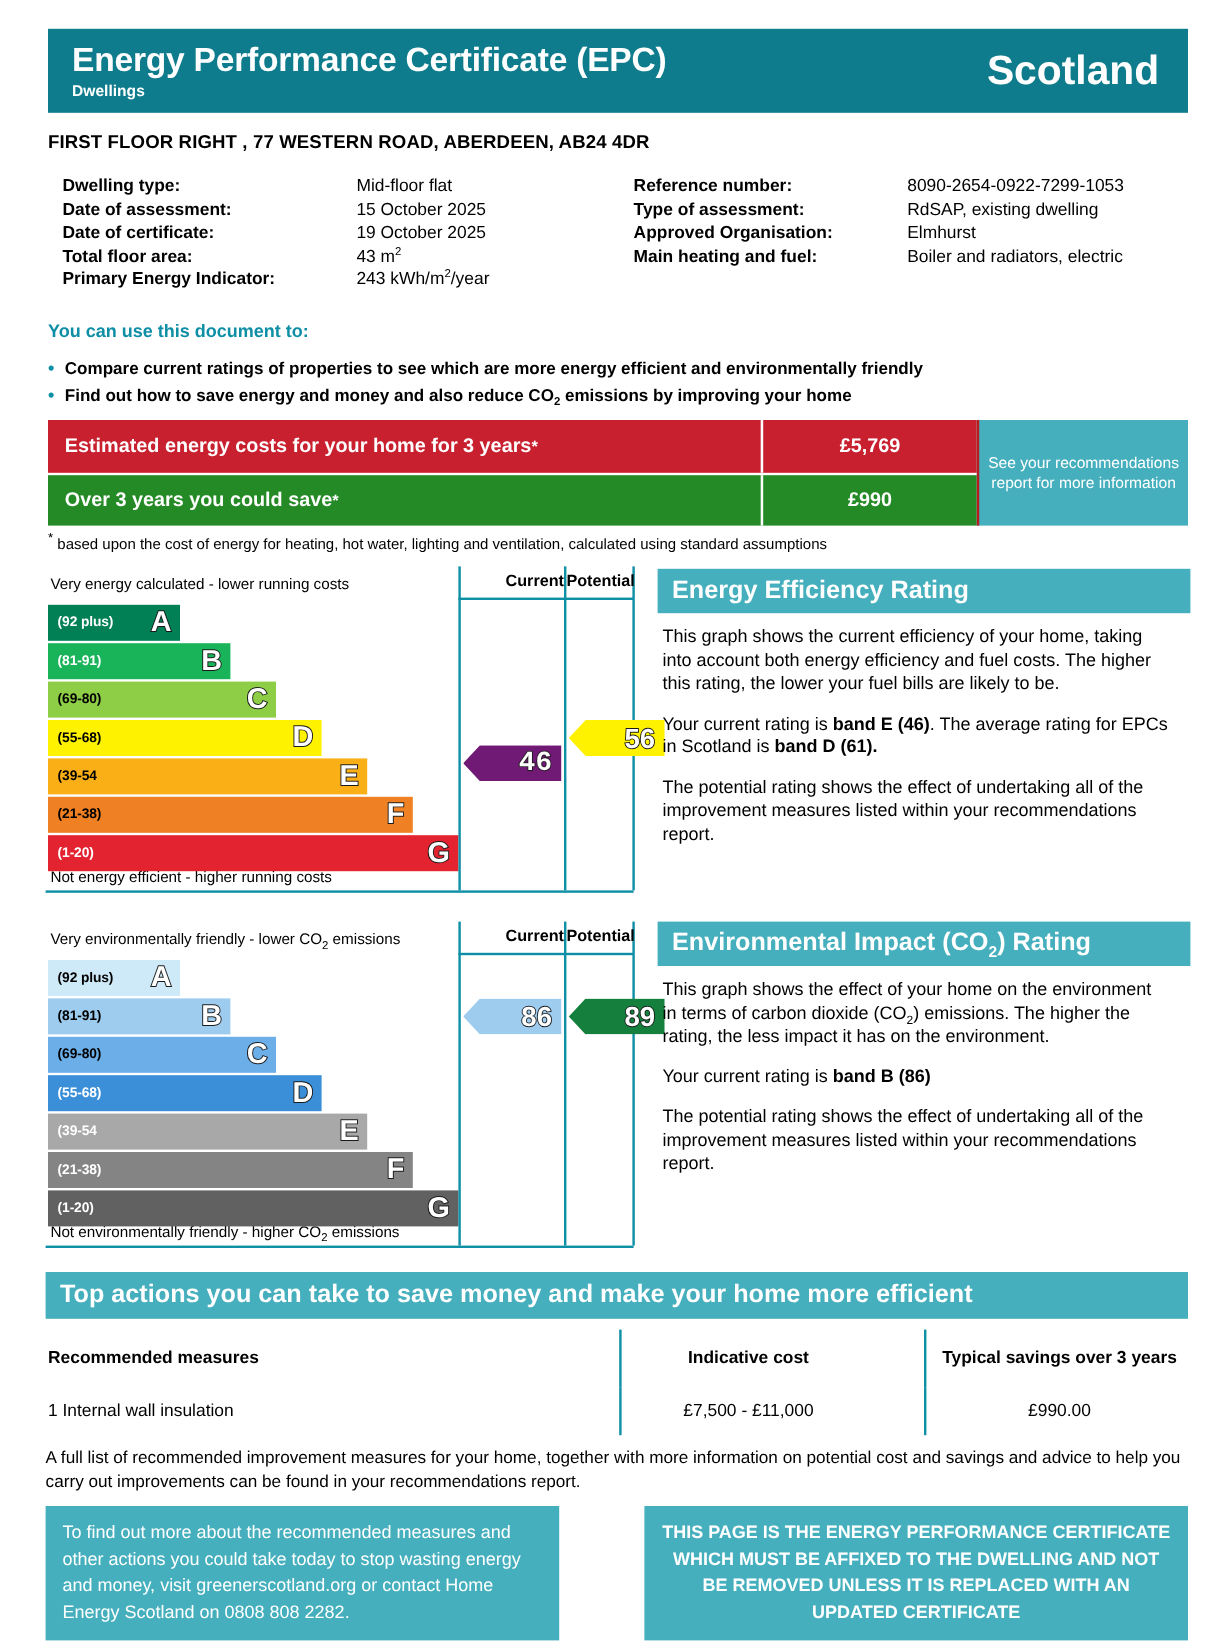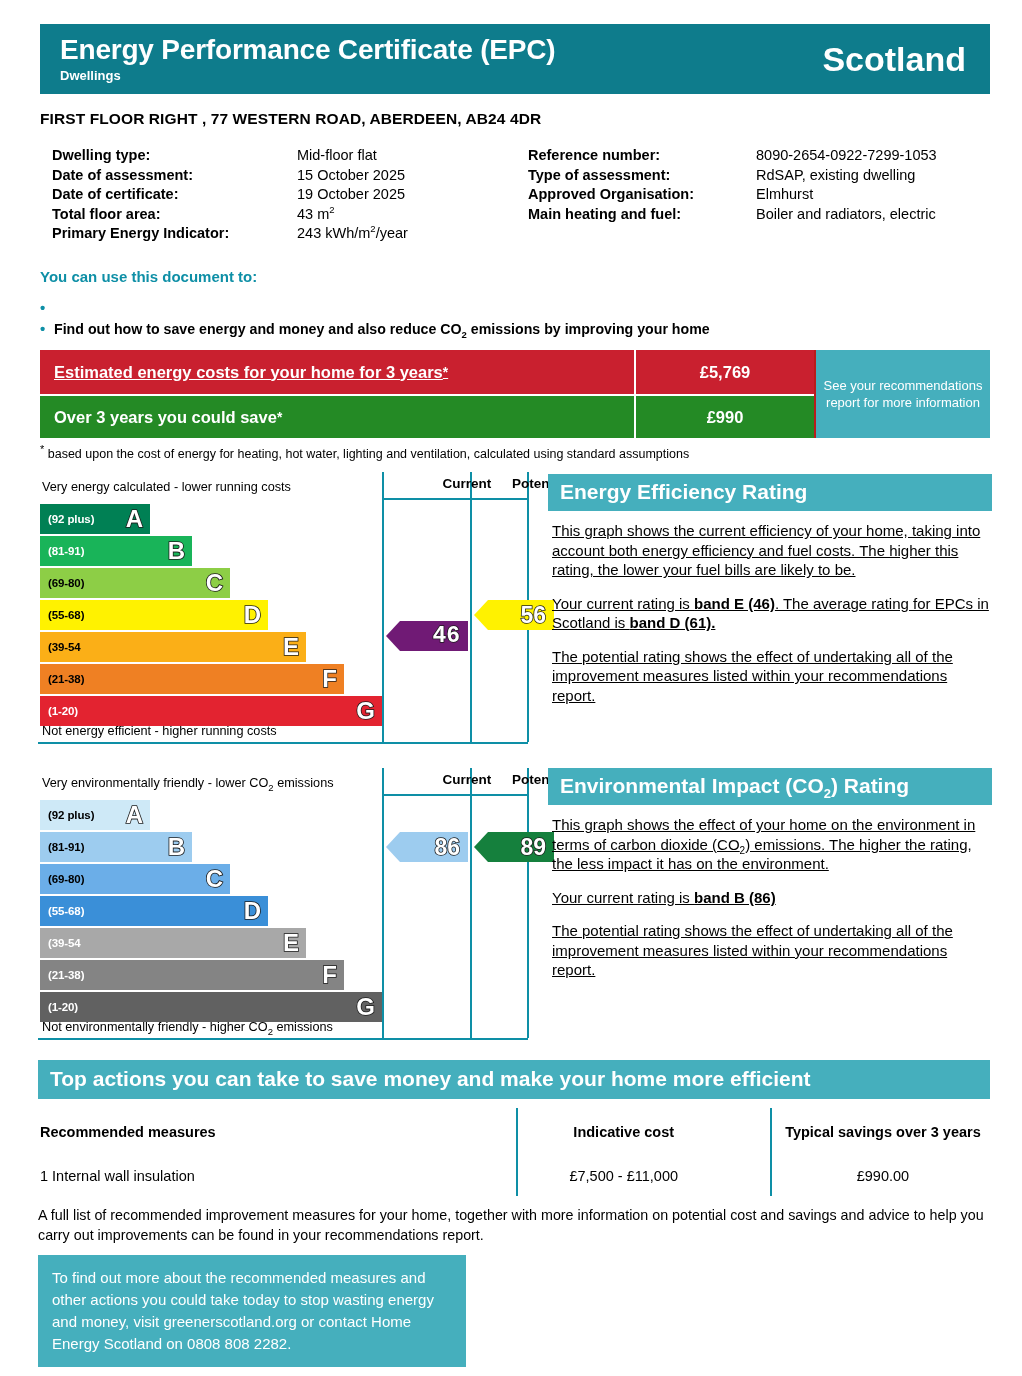--- a/index.html
+++ b/index.html
@@ -49,21 +49,21 @@
   .use-item  { display:flex; line-height:20px; margin-bottom:2px; }
   .use-bullet{ color:#0E8FA6; width:14px; font-size:15px; line-height:19px; }
   sub.sm { font-size:9.5px; vertical-align:sub; line-height:0; }
 
   
   .costs { position:absolute; left:40px; top:350px; width:950px; height:88px; display:flex; }
   .cost-main { width:774px; }
   .cost-row { display:flex; height:44px; }
   .cost-label { flex:1; display:flex; align-items:center; padding-left:14px; color:#fff; font-size:16.5px; font-weight:bold; }
   .cost-value { width:180px; display:flex; align-items:center; justify-content:center; color:#fff; font-size:16.5px; font-weight:bold; }
-  .row-red  .cost-label { background:#C9202F;text-decoration:underline; }
+  .row-red  .cost-label { background:#C9202F; }
   .row-red  .cost-value { background:#C9202F; border-left:2px solid #fff; }
   .row-grn  .cost-label { background:#248A25; }
   .row-grn  .cost-value { background:#248A25; border-left:2px solid #fff; }
   .row-grn { border-top:2px solid #fff; }
   .cost-see {
     width:176px; background:#45AFBD; color:#fff; font-size:13px;
     display:flex; align-items:center; justify-content:center; text-align:center;
     line-height:17px; padding:0 6px; border-left:2px solid #b91c1c;
   }
   .footnote { position:absolute; left:40px; top:443px; font-size:12.5px; }
@@ -94,21 +94,21 @@
     color:#fff; line-height:1;
     -webkit-text-stroke:1.6px #1a1a1a; paint-order: stroke fill;
   }
 
   
   .col-sep { position:absolute; top:0; bottom:0; width:2px; background:#0E8FA6; }
   .sep-a { left:344px; }
   .sep-b { left:432px; }
   .sep-c { left:489px; }
   .col-head {
-    position:absolute; top:4px; font-size:13.5px; font-weight:bold; text-align:center;margin-left:40px;
+    position:absolute; top:4px; font-size:13.5px; font-weight:bold; text-align:right;
   }
   .head-cur { left:346px; width:86px; }
   .head-pot { left:434px; width:56px; }
   .head-rule { position:absolute; left:344px; top:26px; width:146px; height:2px; background:#0E8FA6; }
 
   
   .arrow {
     position:absolute; height:30px; display:flex; align-items:center;
     justify-content:flex-end; padding-right:8px;
     font-size:23px; font-weight:bold; color:#fff; line-height:1;
@@ -120,21 +120,21 @@
   
   .panel { position:absolute; left:548px; width:444px; }
   .panel.eer { top:474px; }
   .panel.eir { top:768px; }
   .panel-hd {
     background:#45AFBD; color:#fff; font-size:21px; font-weight:bold;
     padding:7px 10px 8px 12px; line-height:1.05;
   }
   .panel-hd sub { font-size:13px; vertical-align:sub; line-height:0; }
   .panel-body { padding:10px 2px 0 4px; font-size:15px; line-height:19.5px; }
-  .panel-body p { margin:0 0 14px 0;text-decoration:underline; }
+  .panel-body p { margin:0 16px 14px 0; }
   .panel-body b { font-weight:bold; }
   .panel-body sub { font-size:10px; vertical-align:sub; line-height:0; }
 
   
   .ta-hd {
     position:absolute; left:38px; top:1060px; width:952px;
     background:#45AFBD; color:#fff; font-size:21px; font-weight:bold;
     padding:7px 0 8px 12px;
   }
   .ta-table { position:absolute; left:38px; top:1108px; width:952px; font-size:14.5px; }
@@ -209,20 +209,21 @@
           <div class="det-k">Main heating and fuel:</div>
           <div class="det-v">Boiler and radiators, electric</div>
         </div>
       </div>
   </div>
 
   <div class="use-title">You can use this document to:</div>
   <div class="use-list" id="useList">
       <div class="use-item">
         <span class="use-bullet">•</span>
+        <span>Compare current ratings of properties to see which are more energy efficient and environmentally friendly</span>
       </div>
       <div class="use-item">
         <span class="use-bullet">•</span>
         <span>Find out how to save energy and money and also reduce CO<sub class="sm">2</sub> emissions by improving your home</span>
       </div>
     </div>
 
   <div class="costs">
     <div class="cost-main">
       <div class="cost-row row-red">
@@ -363,14 +364,15 @@
     <div class="ta-row ta-body">
       <div class="ta-c1">1 Internal wall insulation</div>
       <div class="ta-c2">£7,500 - £11,000</div>
       <div class="ta-c3">£990.00</div>
     </div>
 
   </div>
   <div class="ta-note">A full list of recommended improvement measures for your home, together with more information on potential cost and savings and advice to help you carry out improvements can be found in your recommendations report.</div>
 
   <div class="fbox fbox-left">To find out more about the recommended measures and other actions you could take today to stop wasting energy and money, visit greenerscotland.org or contact Home Energy Scotland on 0808 808 2282.</div>
+  <div class="fbox fbox-right">THIS PAGE IS THE ENERGY PERFORMANCE CERTIFICATE WHICH MUST BE AFFIXED TO THE DWELLING AND NOT BE REMOVED UNLESS IT IS REPLACED WITH AN UPDATED CERTIFICATE</div>
 
 </div>
 
 </body></html>

